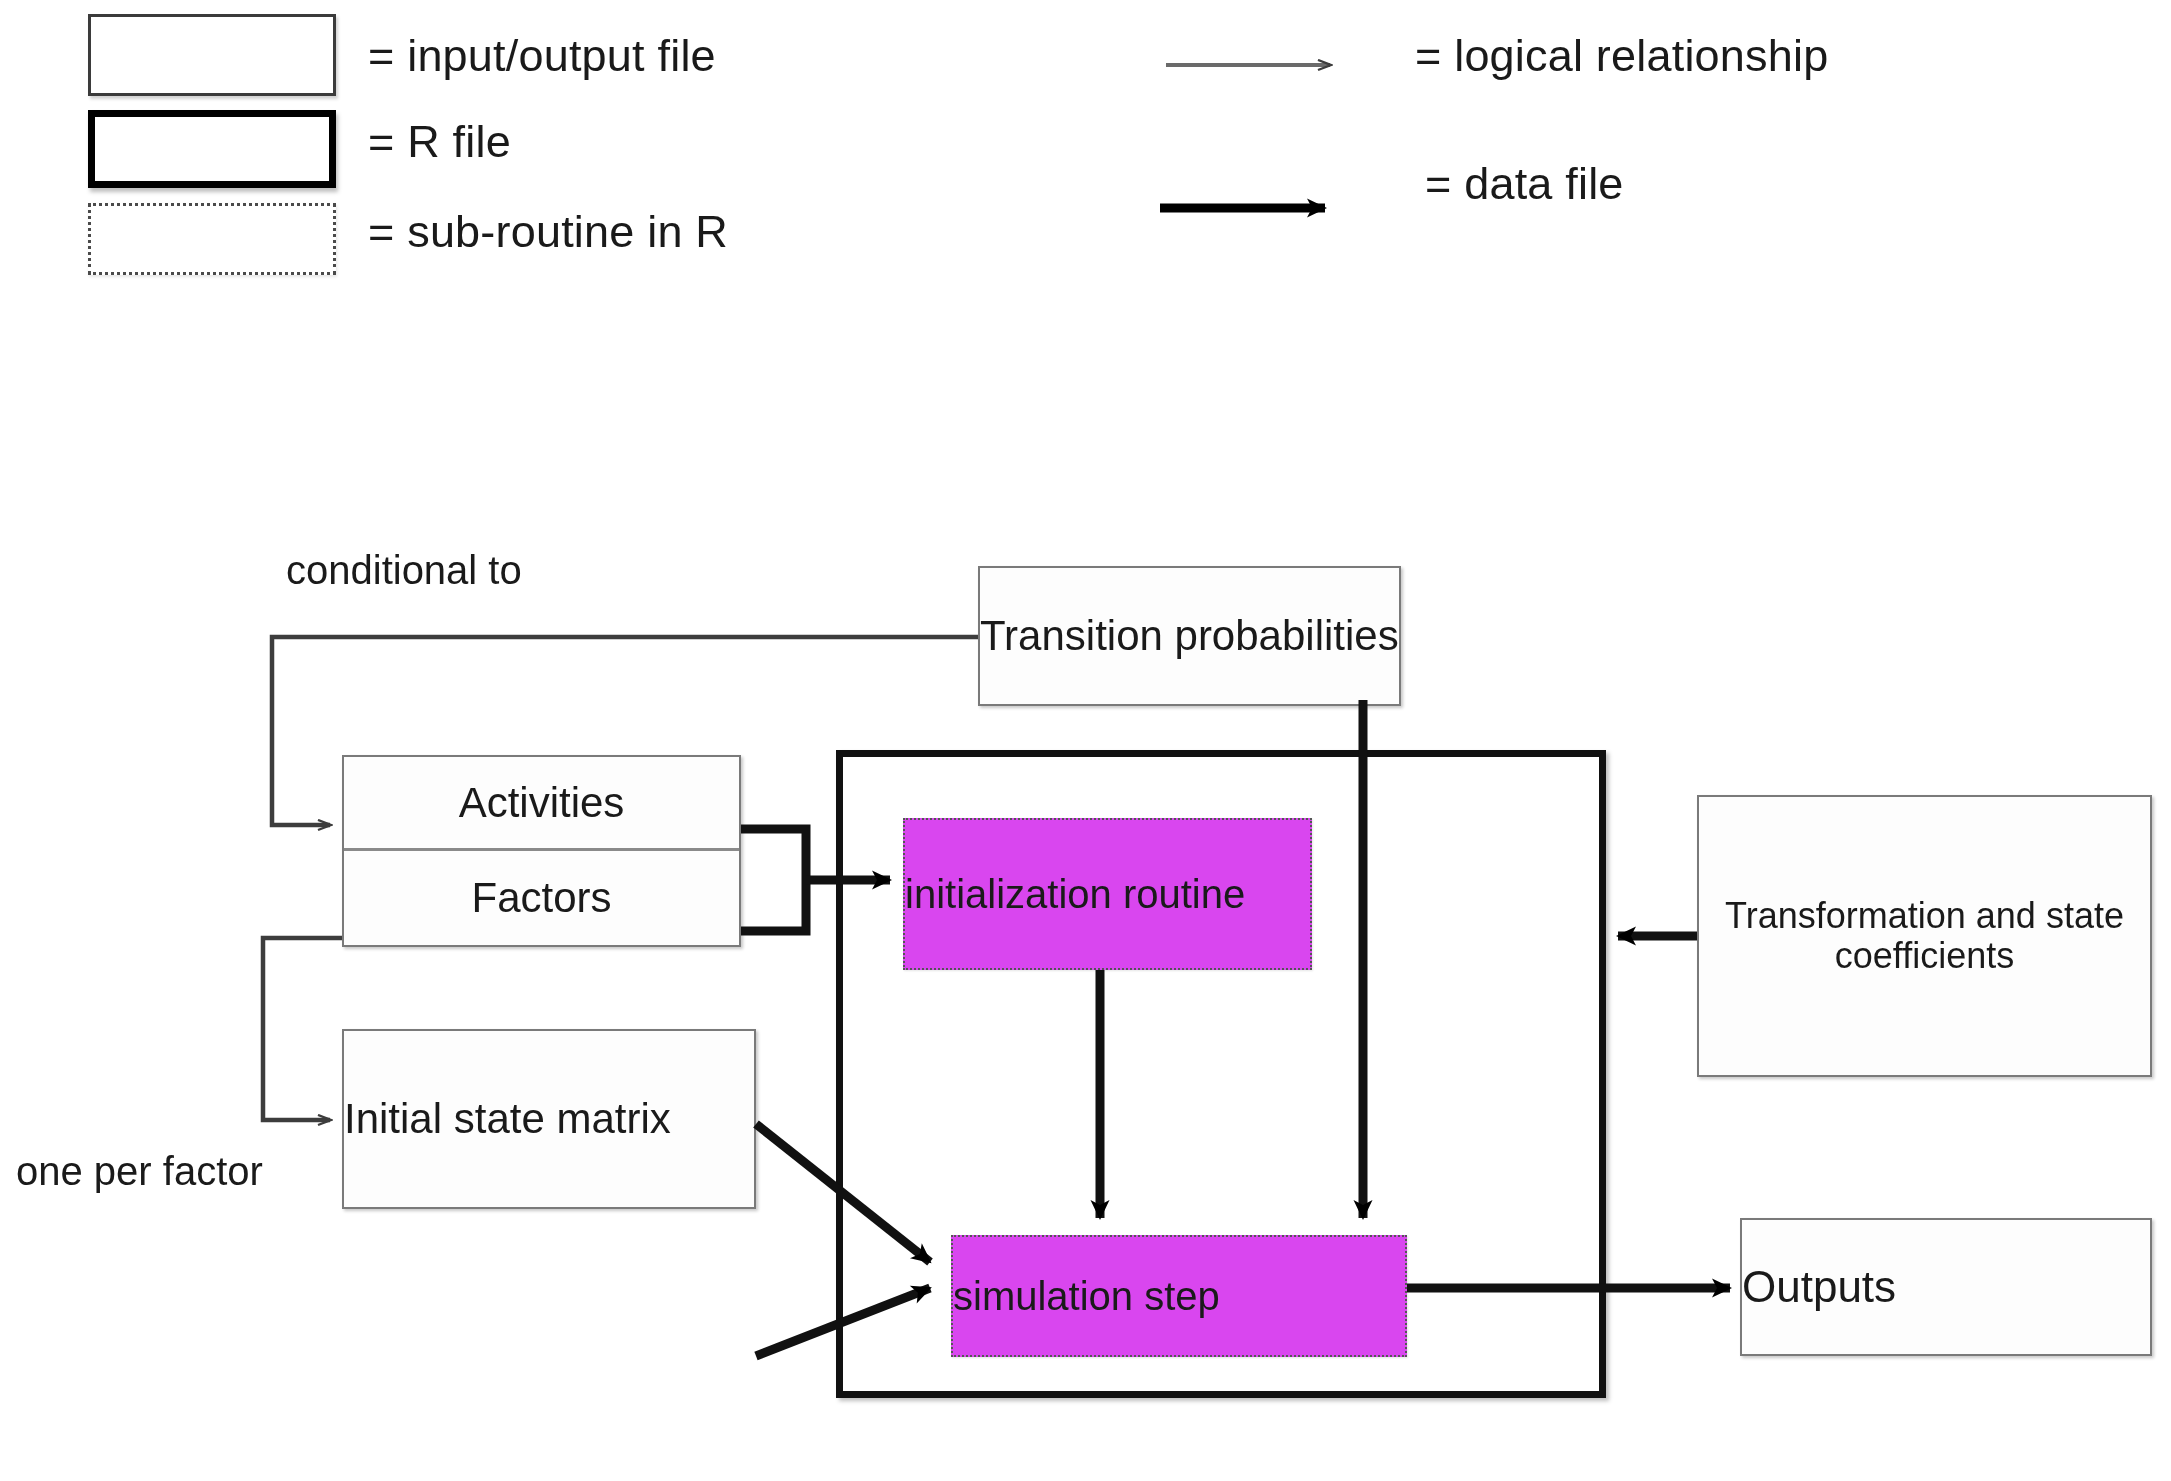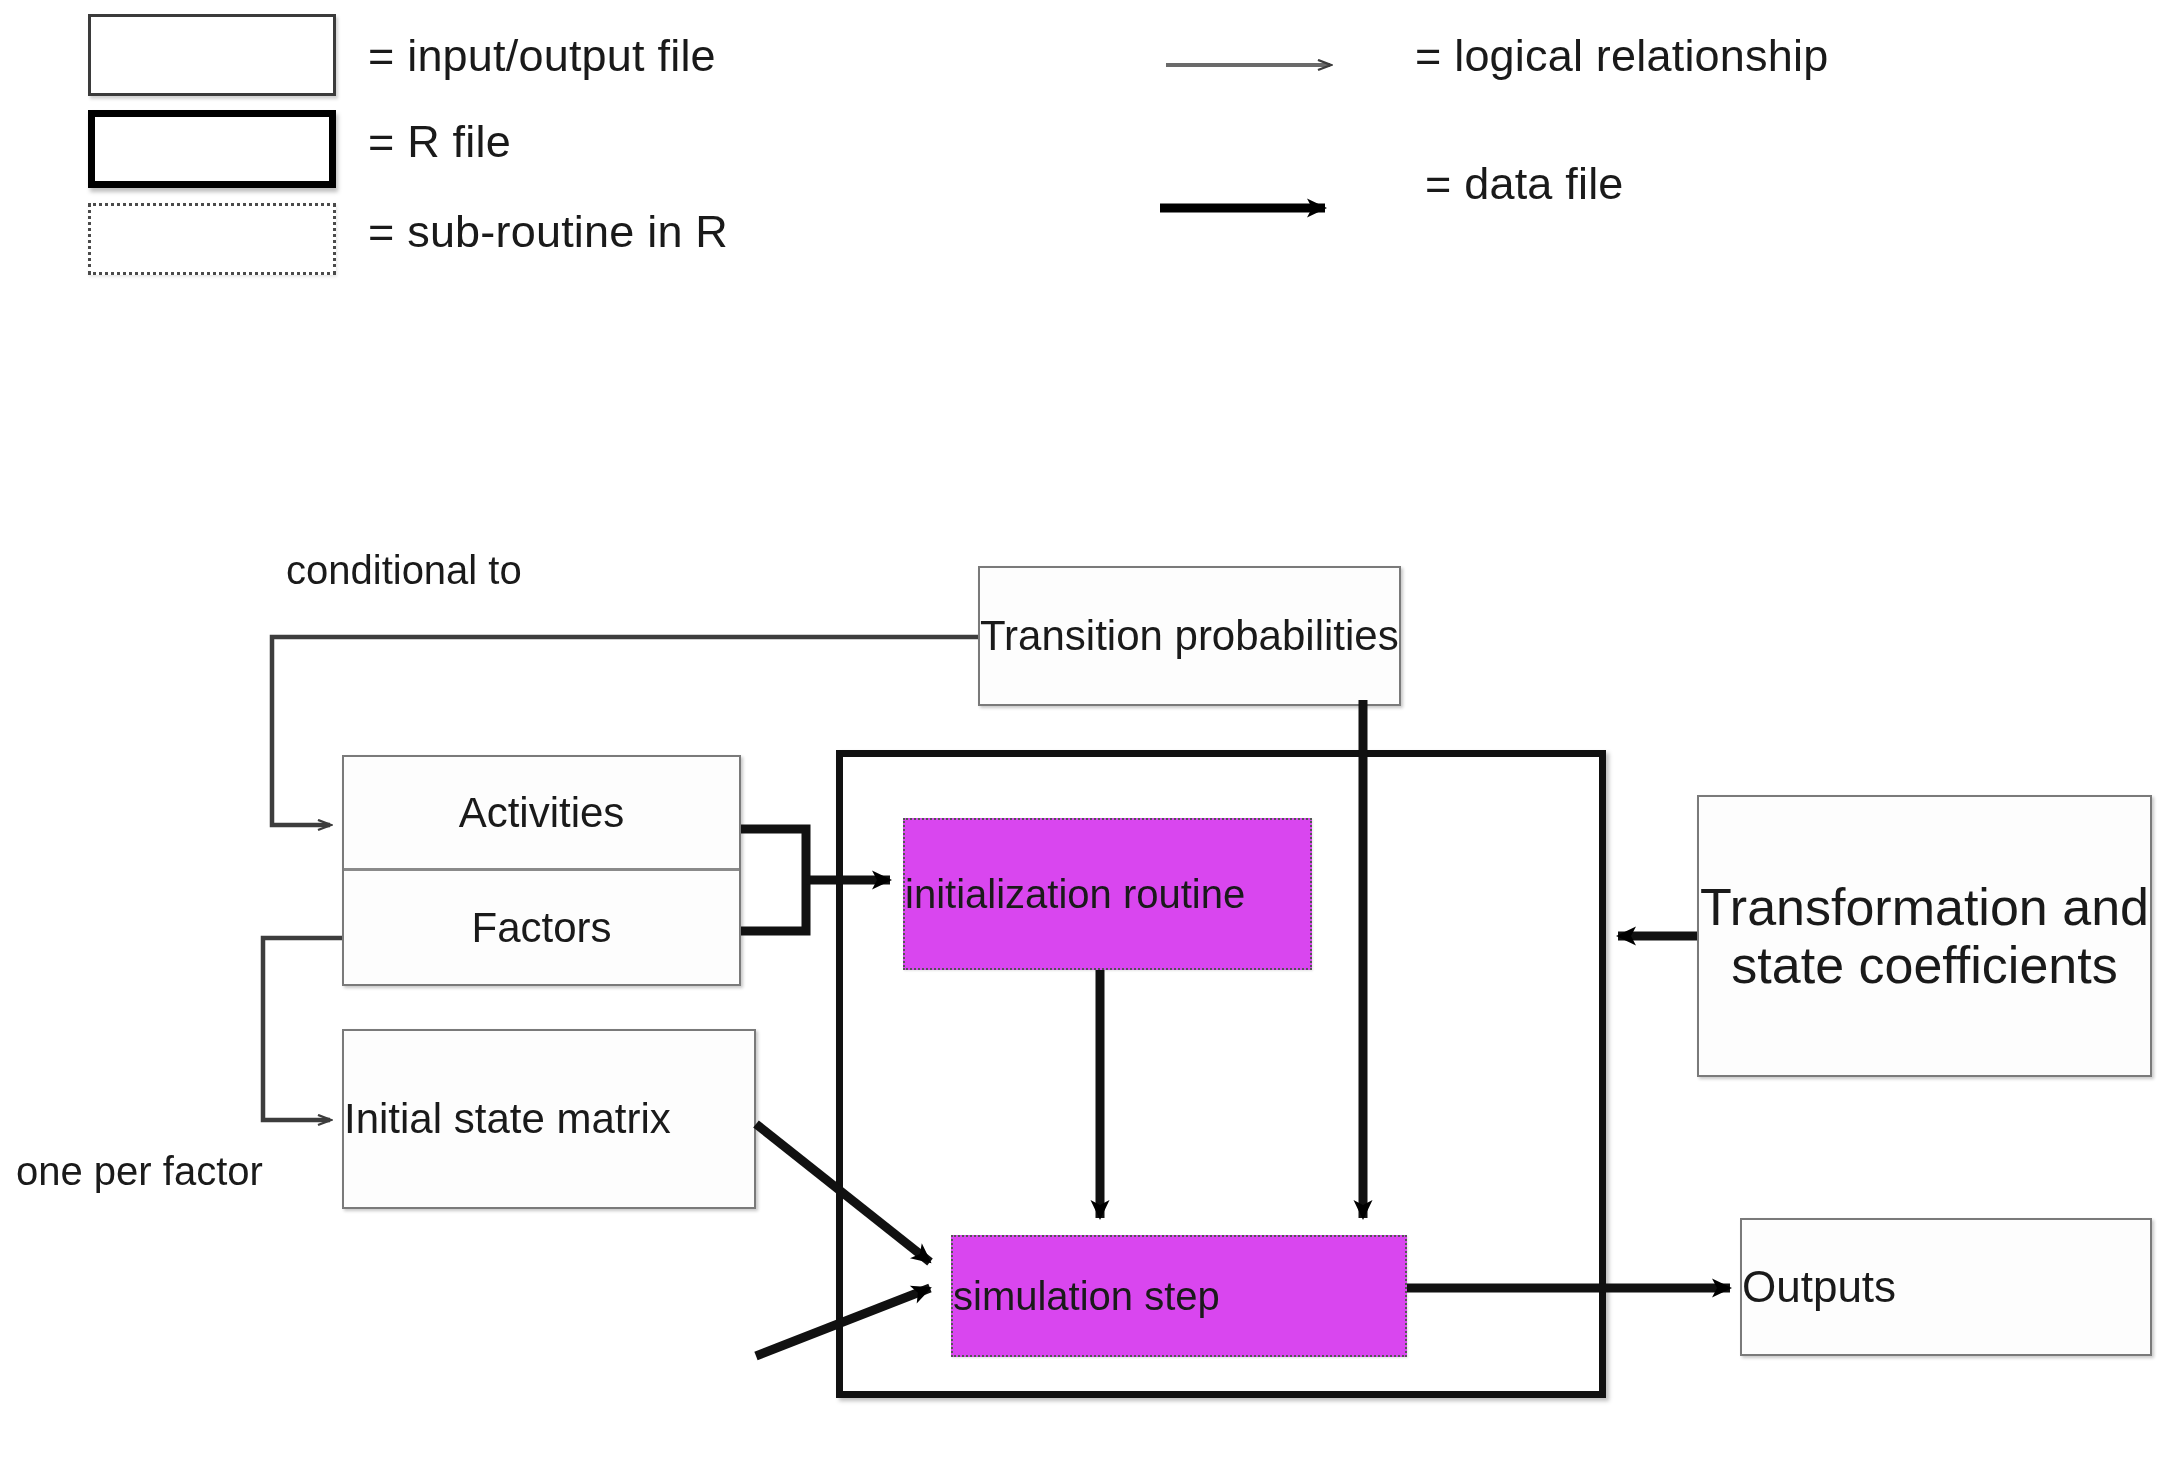--- a/index.html
+++ b/index.html
@@ -36,30 +36,30 @@
   
   #legend{position:absolute;left:0;top:0;width:2171px;height:400px;}
   .lg-swatch{position:absolute;box-sizing:border-box;background:#ffffff;}
   .lg-swatch.io{border:3px solid #3b3b3b;box-shadow:2px 3px 3px rgba(0,0,0,.18);}
   .lg-swatch.rf{border:7px solid #000;box-shadow:2px 4px 4px rgba(0,0,0,.25);}
   .lg-swatch.sr{border:3px dotted #4a4a4a;box-shadow:1px 2px 3px rgba(0,0,0,.10);}
   .lg-text{position:absolute;font-size:45px;letter-spacing:.2px;white-space:nowrap;color:#1a1a1a;}
 
   
   #b-transition{left:978px;top:566px;width:423px;height:140px;font-size:42px;}
-  #b-actfac{left:342px;top:755px;width:399px;height:231px;padding:0;display:block;}
+  #b-actfac{left:342px;top:755px;width:399px;height:192px;padding:0;display:block;}
   .actfac-cell{
     height:50%;width:100%;
     display:flex;align-items:center;justify-content:center;
     font-size:42px;box-sizing:border-box;
   }
   .actfac-cell.top{border-bottom:3px solid #8a8a8a;}
   #b-initstate{left:342px;top:1029px;width:414px;height:180px;font-size:42px;}
   #b-actprob{left:342px;top:1253px;width:414px;height:200px;font-size:42px;}
-  #b-transform{left:1697px;top:795px;width:455px;height:282px;font-size:52px;}
+  #b-transform{left:1697px;top:795px;width:455px;height:282px;font-size:36px;}
   #b-outputs{left:1740px;top:1218px;width:412px;height:138px;font-size:44px;}
 
   #b-initroutine{left:903px;top:818px;width:409px;height:152px;font-size:40px;}
   #b-simstep{left:951px;top:1235px;width:456px;height:122px;font-size:40px;}
 
   
   #main-container{
     position:absolute;left:836px;top:750px;width:770px;height:648px;
     box-sizing:border-box;
     border:7px solid #111;

